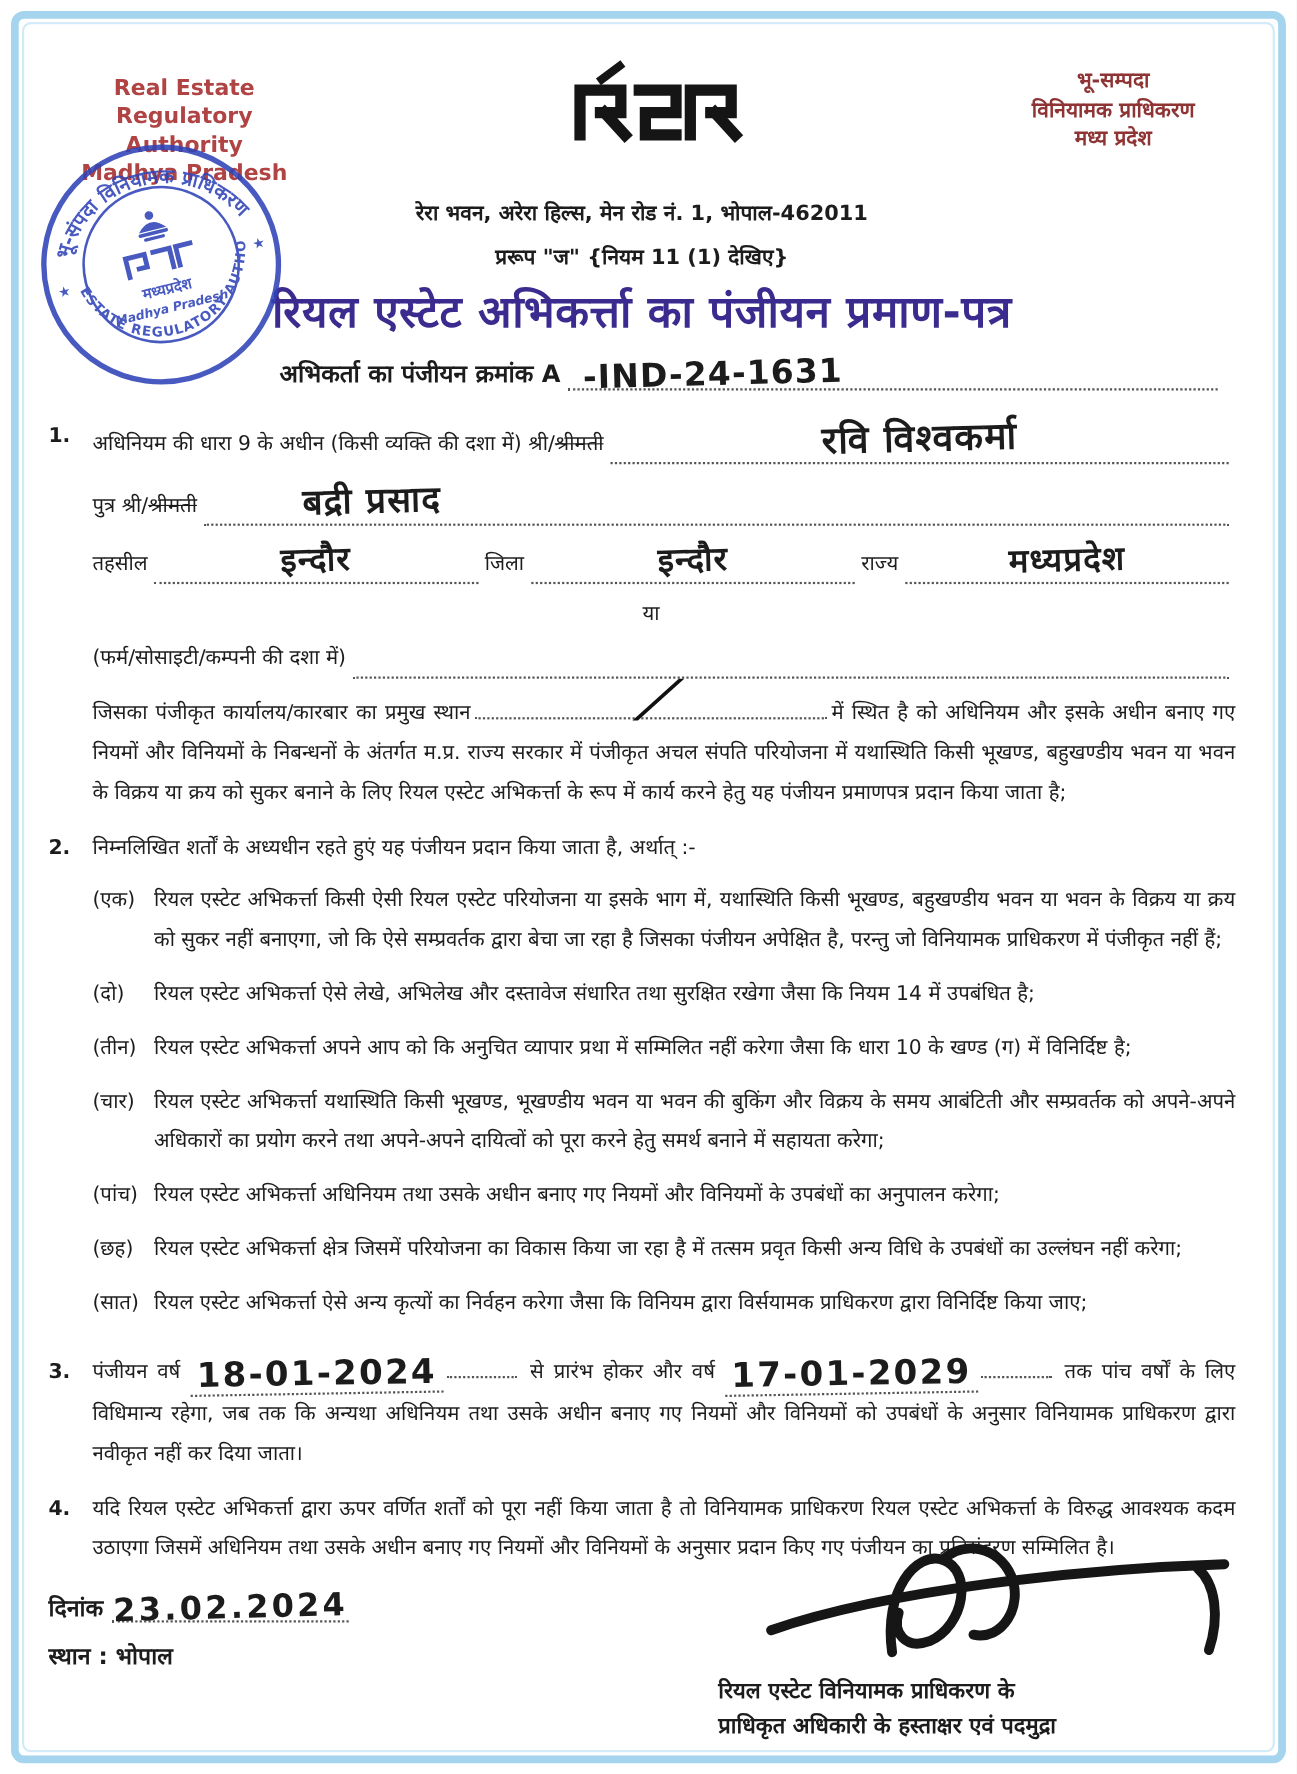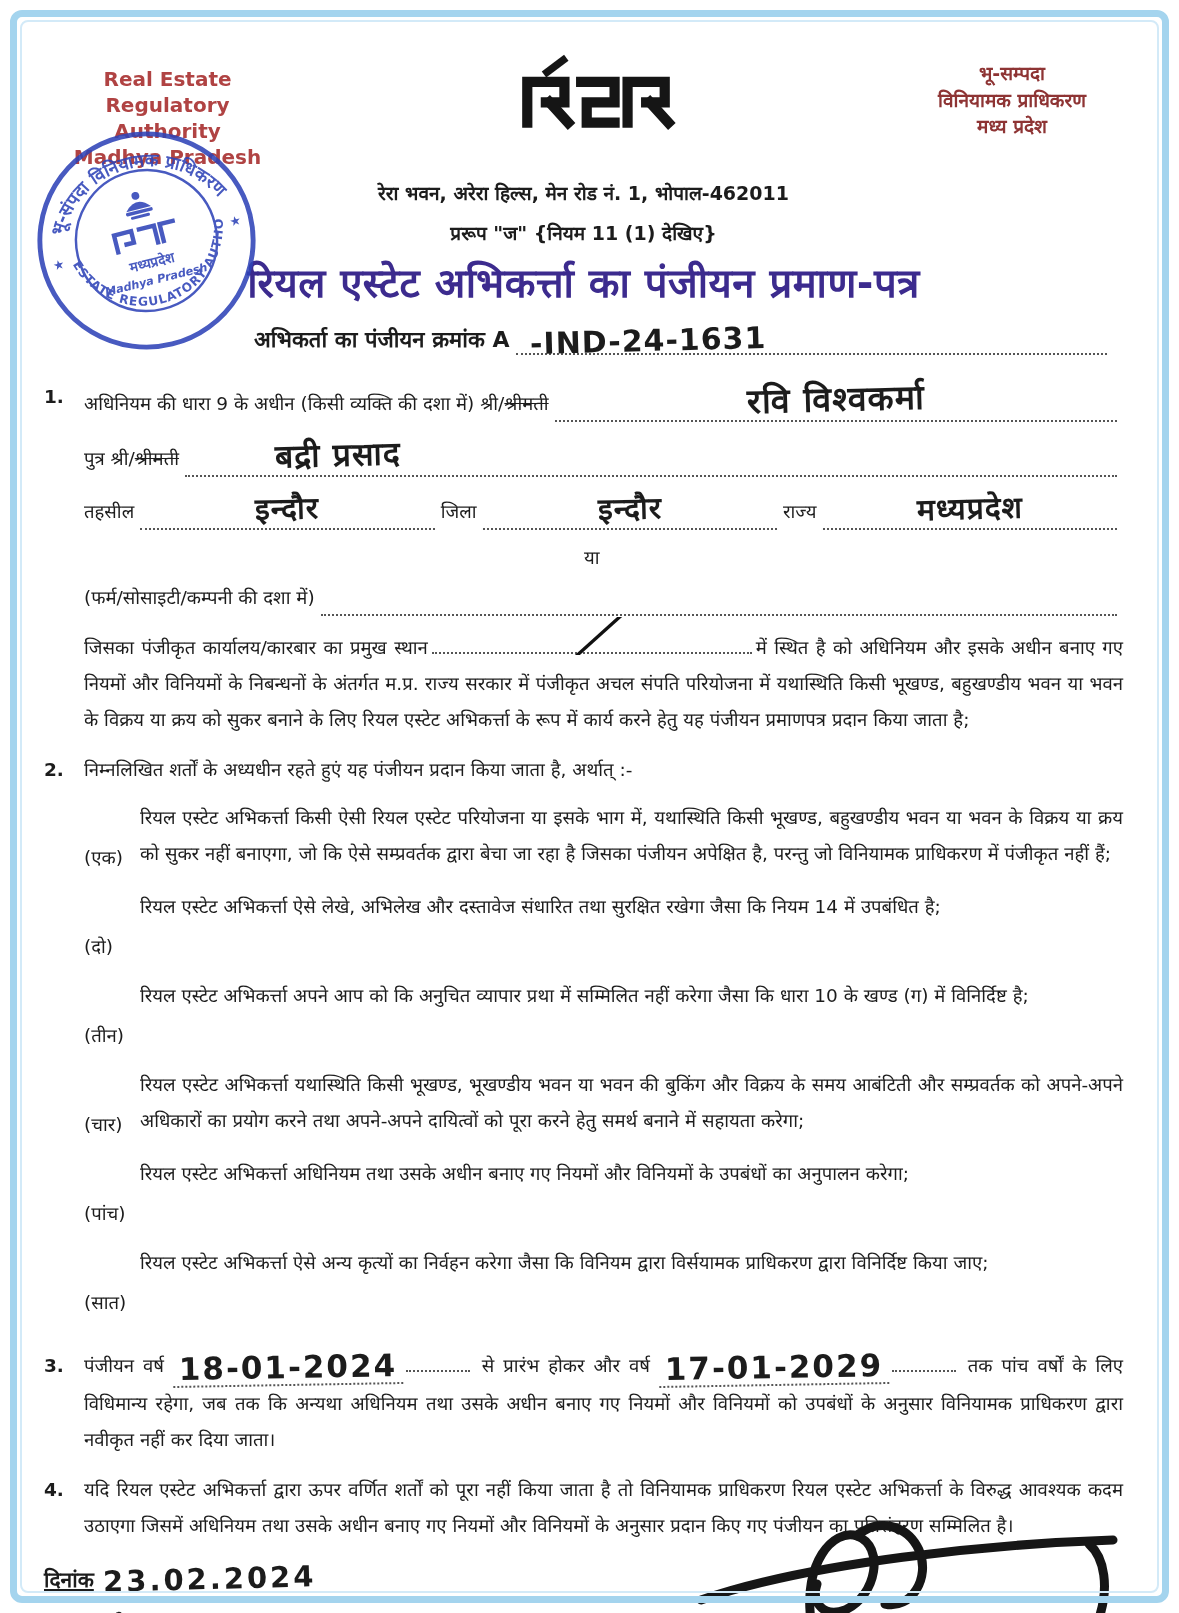--- a/index.html
+++ b/index.html
@@ -46,31 +46,31 @@
   .item-num{width:40px; flex:none; font-weight:bold;}
   .item-body{flex:1;}
   .para{text-align:justify;}
 
   .or-line{margin:-4px 0 4px 0; padding-left:500px; font-weight:normal;}
 
   .fill-inline{display:inline-block; width:320px; border-bottom:2.5px dotted #555; position:relative; height:10px; margin:0 4px;}
   .slash{position:absolute; left:130px; bottom:-3px; width:34px; height:38px; border-right:5px solid #111; transform:skewX(-48deg);}
 
   .cond{display:flex; margin-bottom:13px;}
-  .cond-label{width:56px; flex:none;margin-top:40px;}
+  .cond-label{width:56px; flex:none;}
   .cond-text{flex:1; text-align:justify;}
 
   .hw-date{display:inline-block; min-width:230px; border-bottom:2.5px dotted #555; font-weight:bold;
     font-size:31px; letter-spacing:2px; text-align:center; line-height:1.05; transform:rotate(-1deg); vertical-align:-6px;}
   .dots-inline{display:inline-block; width:64px; border-bottom:2.5px dotted #555; height:14px; margin:0 3px;}
 
   
   .footer{position:relative; display:flex; justify-content:space-between; margin-top:18px; padding-bottom:30px;}
   .foot-left{font-size:21px; font-weight:bold;}
-  .date-line{display:flex; align-items:flex-end;text-decoration:underline;}
+  .date-line{display:flex; align-items:flex-end;}
   .date-fill{width:215px; border-bottom:2.5px dotted #555; text-align:center; margin-left:8px;}
   .place-line{margin-top:16px;}
   .sign-block{position:relative; width:470px; text-align:left; padding-top:78px;}
   .sign-svg{position:absolute; right:-8px; top:-70px; pointer-events:none;}
   .sign-cap{font-size:20px; font-weight:bold; line-height:1.55;}
 </style>
 </head>
 <body>
 
 <div class="page">
@@ -203,20 +203,24 @@
           </div>
           <div class="cond">
             <div class="cond-label">(चार)</div>
             <div class="cond-text">रियल एस्टेट अभिकर्त्ता यथास्थिति किसी भूखण्ड, भूखण्डीय भवन या भवन की बुकिंग और विक्रय के समय आबंटिती और सम्प्रवर्तक को अपने-अपने अधिकारों का प्रयोग करने तथा अपने-अपने दायित्वों को पूरा करने हेतु समर्थ बनाने में सहायता करेगा;</div>
           </div>
           <div class="cond">
             <div class="cond-label">(पांच)</div>
             <div class="cond-text">रियल एस्टेट अभिकर्त्ता अधिनियम तथा उसके अधीन बनाए गए नियमों और विनियमों के उपबंधों का अनुपालन करेगा;</div>
           </div>
           <div class="cond">
+            <div class="cond-label">(छह)</div>
+            <div class="cond-text">रियल एस्टेट अभिकर्त्ता क्षेत्र जिसमें परियोजना का विकास किया जा रहा है में तत्सम प्रवृत किसी अन्य विधि के उपबंधों का उल्लंघन नहीं करेगा;</div>
+          </div>
+          <div class="cond">
             <div class="cond-label">(सात)</div>
             <div class="cond-text">रियल एस्टेट अभिकर्त्ता ऐसे अन्य कृत्यों का निर्वहन करेगा जैसा कि विनियम द्वारा विर्सयामक प्राधिकरण द्वारा विनिर्दिष्ट किया जाए;</div>
           </div>
         </div>
       </div>
 
       <div class="item">
         <div class="item-num">3.</div>
         <div class="item-body para">
           <span>पंजीयन वर्ष</span>

